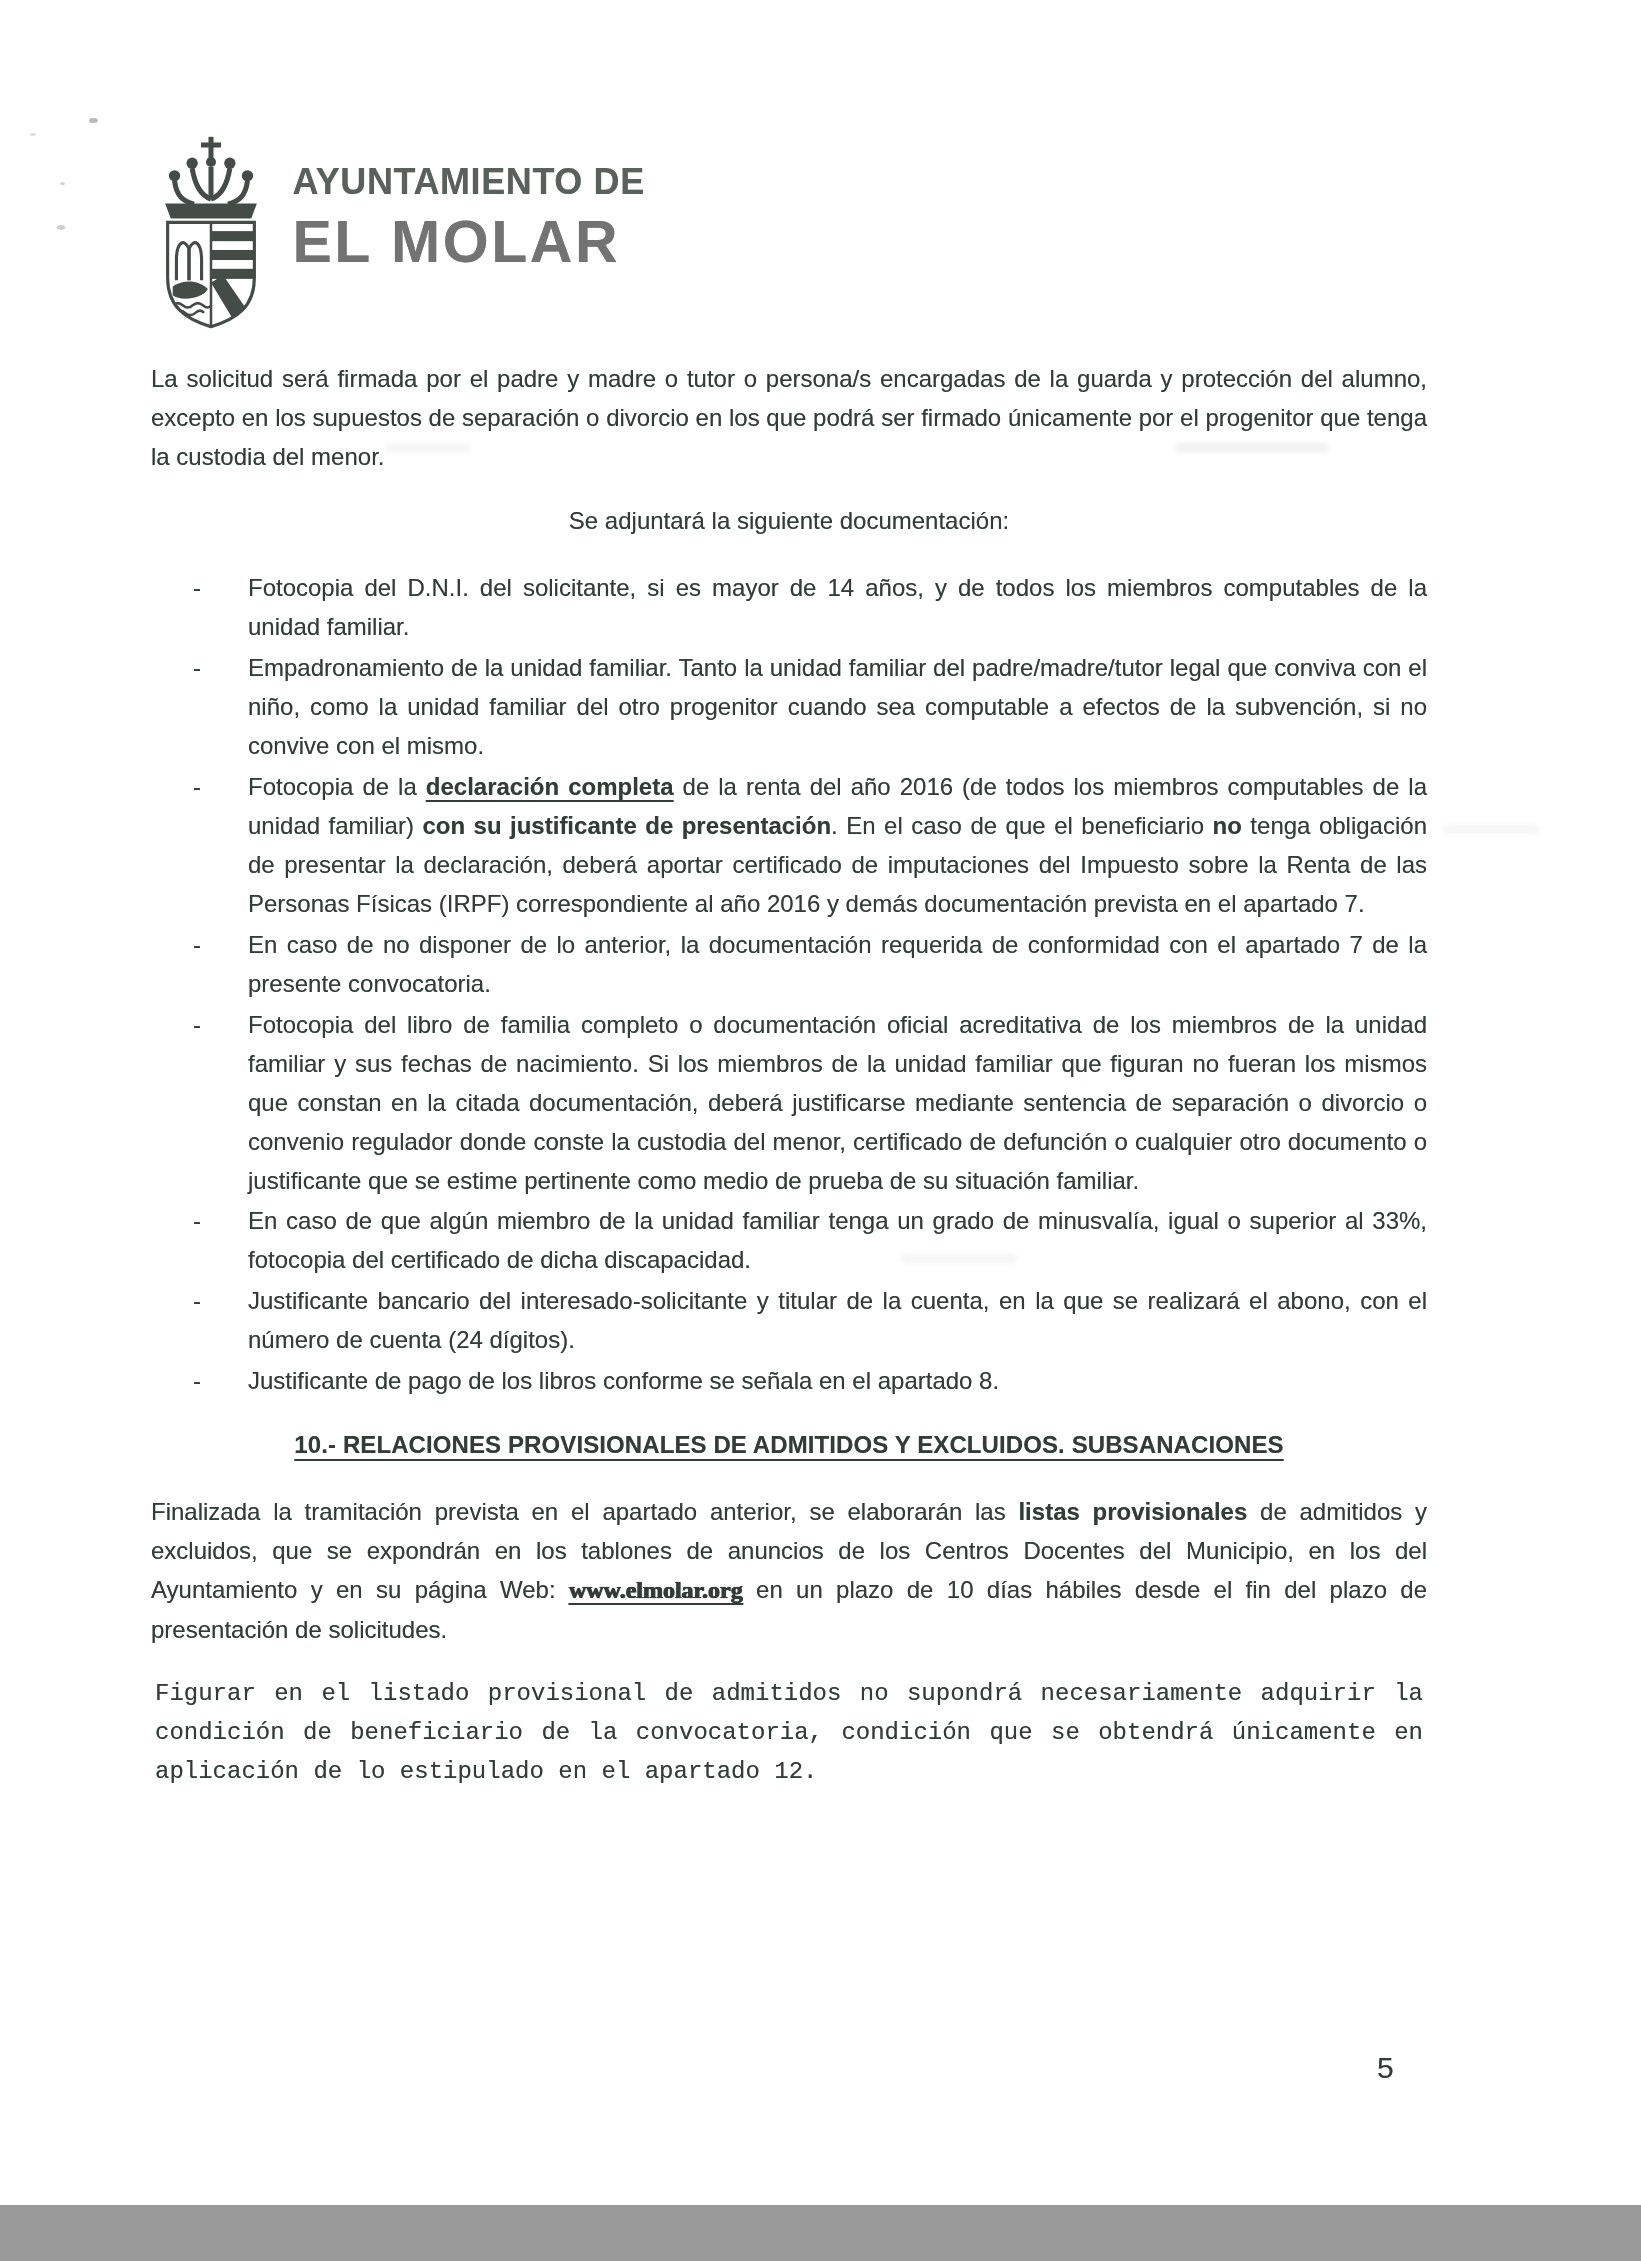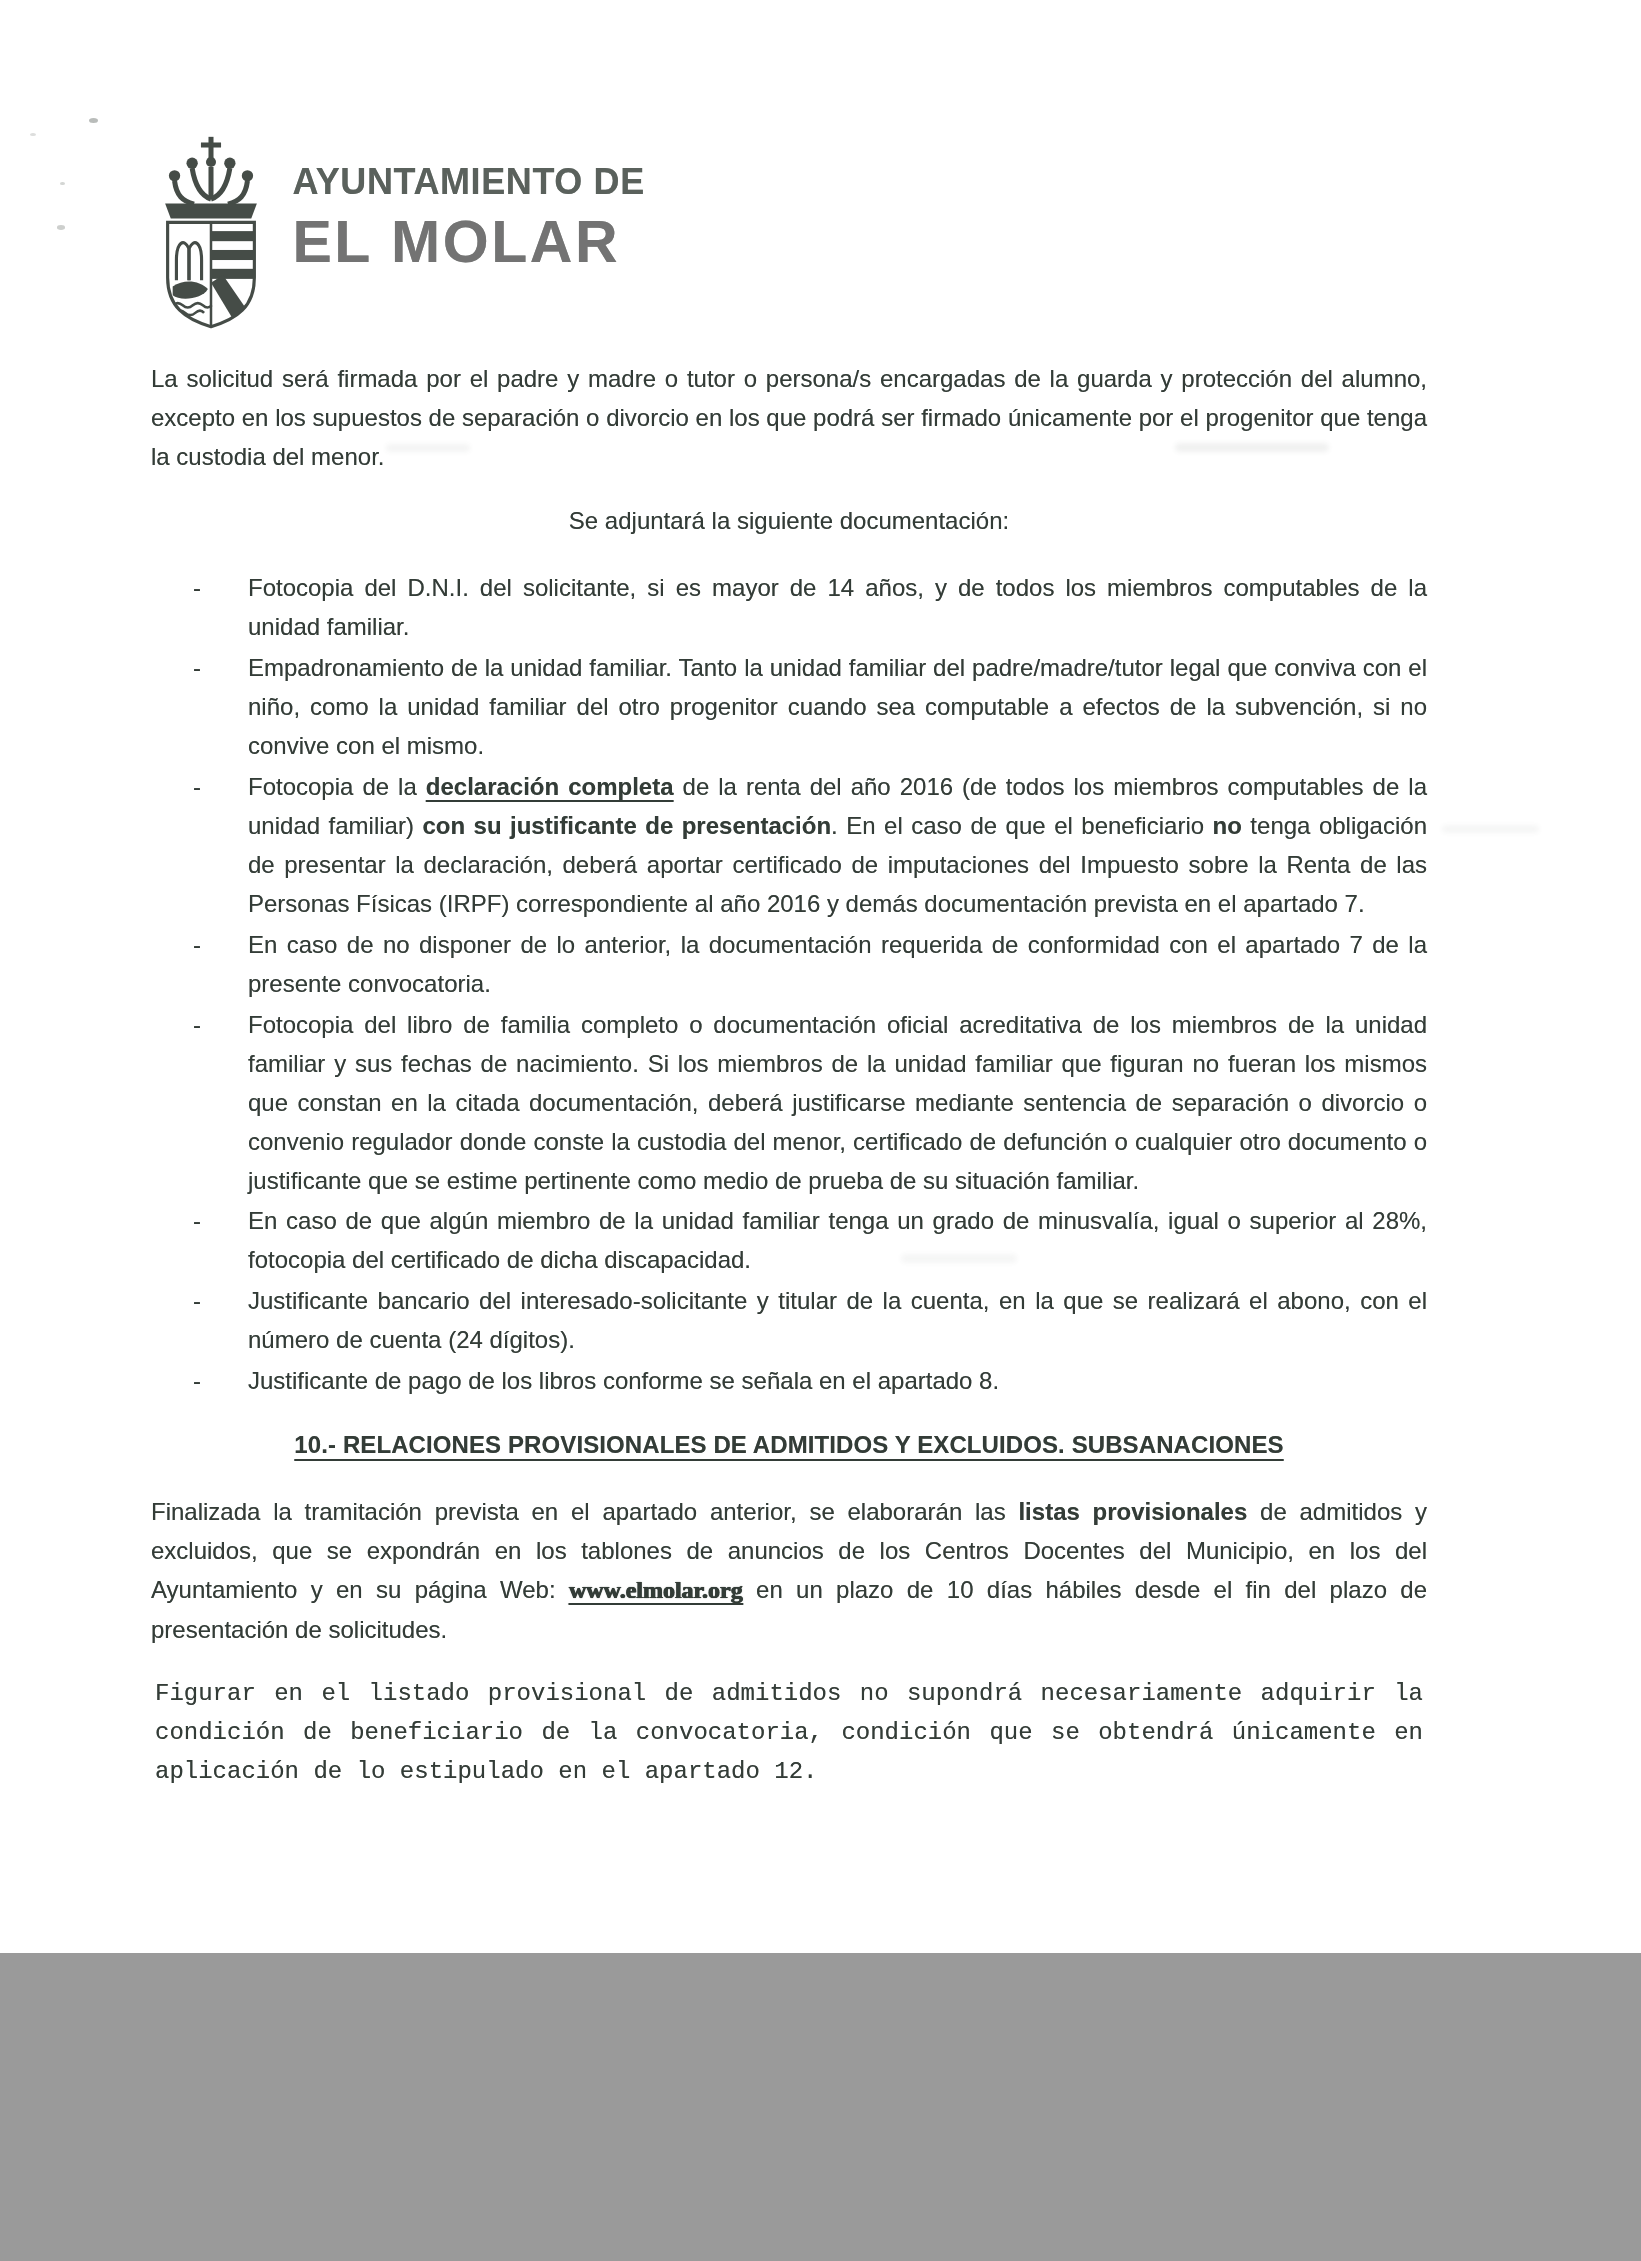--- a/index.html
+++ b/index.html
@@ -1,18 +1,18 @@
 <!DOCTYPE html>
 <html lang="es" style="font-size:10.3px"><head>
 <meta charset="utf-8">
 <style>
   html,body { margin:0; padding:0; background:#9a9a9a; }
   .sheet {
     position:relative;
-    width:1641px; height:1953px;
+    width:1641px; height:2205px;
     background:#ffffff;
     overflow:hidden;
     font-family:"Liberation Sans","DejaVu Sans",sans-serif;
     color:#333c37;
   }
 
   
   .brand { position:absolute; left:145px; top:135px; display:flex; }
   .crest { width:132px; height:196px; flex:0 0 auto; }
   .brand-text { margin-left:15.4px; padding-top:26px; }
@@ -152,21 +152,21 @@
       <li>
         <span class="dash">-</span>
         <span class="li-body">En caso de no disponer de lo anterior, la documentación requerida de conformidad con el apartado 7 de la presente convocatoria.</span>
       </li>
       <li>
         <span class="dash">-</span>
         <span class="li-body">Fotocopia del libro de familia completo o documentación oficial acreditativa de los miembros de la unidad familiar y sus fechas de nacimiento. Si los miembros de la unidad familiar que figuran no fueran los mismos que constan en la citada documentación, deberá justificarse mediante sentencia de separación o divorcio o convenio regulador donde conste la custodia del menor, certificado de defunción o cualquier otro documento o justificante que se estime pertinente como medio de prueba de su situación familiar.</span>
       </li>
       <li>
         <span class="dash">-</span>
-        <span class="li-body">En caso de que algún miembro de la unidad familiar tenga un grado de minusvalía, igual o superior al 28%, fotocopia del certificado de dicha discapacidad.</span>
+        <span class="li-body">En caso de que algún miembro de la unidad familiar tenga un grado de minusvalía, igual o superior al 33%, fotocopia del certificado de dicha discapacidad.</span>
       </li>
       <li>
         <span class="dash">-</span>
         <span class="li-body">Justificante bancario del interesado-solicitante y titular de la cuenta, en la que se realizará el abono, con el número de cuenta (24 dígitos).</span>
       </li>
       <li>
         <span class="dash">-</span>
         <span class="li-body">Justificante de pago de los libros conforme se señala en el apartado 8.</span>
       </li>
     </ul>

